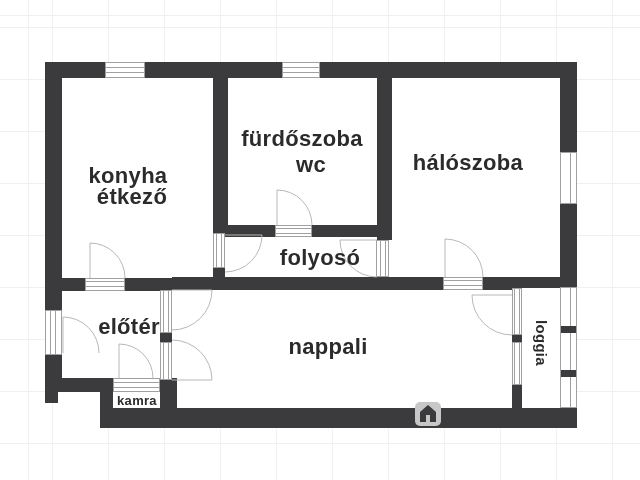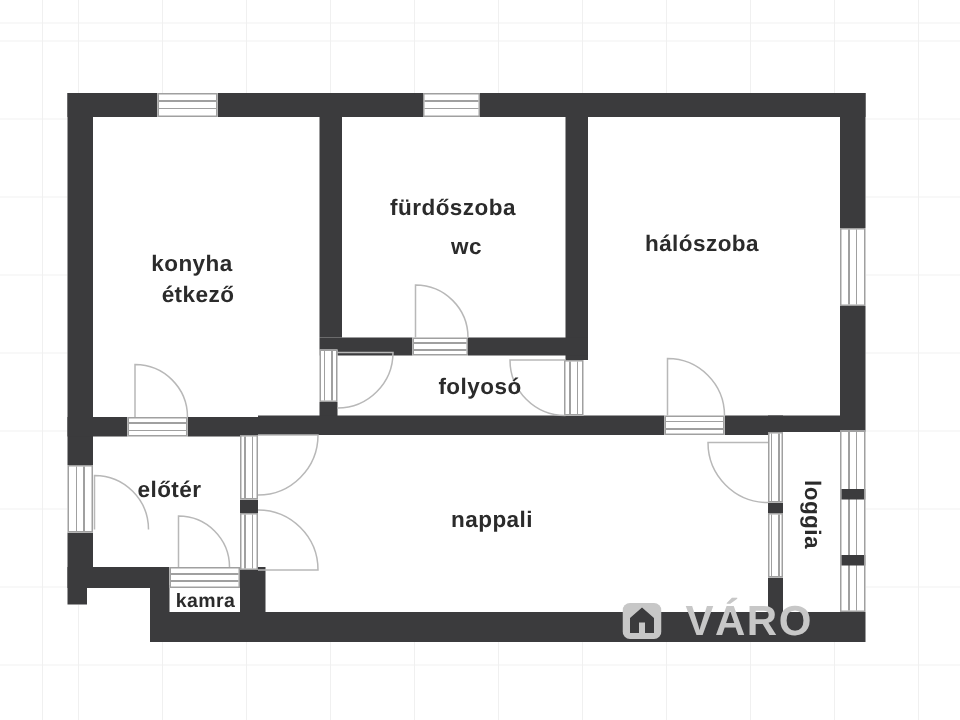--- a/index.html
+++ b/index.html
@@ -14,21 +14,21 @@
   .white{position:absolute;background:#ffffff;}
   .wall{position:absolute;background:#3b3b3d;}
   .glz{position:absolute;background-color:#fff;border:1px solid #a0a0a0;box-sizing:border-box;}
   .glz-h{background-image:linear-gradient(to bottom,
       transparent calc(50% - 3px),#a0a0a0 calc(50% - 3px),#a0a0a0 calc(50% - 2px),transparent calc(50% - 2px),
       transparent calc(50% + 2px),#a0a0a0 calc(50% + 2px),#a0a0a0 calc(50% + 3px),transparent calc(50% + 3px));}
   .glz-v{background-image:linear-gradient(to right,
       transparent calc(50% - 3px),#a0a0a0 calc(50% - 3px),#a0a0a0 calc(50% - 2px),transparent calc(50% - 2px),
       transparent calc(50% + 2px),#a0a0a0 calc(50% + 2px),#a0a0a0 calc(50% + 3px),transparent calc(50% + 3px));}
   .arcs{position:absolute;left:0;top:0;pointer-events:none;}
-  .lbl{position:absolute;transform:translate(-50%,-50%);font-size:15px;font-weight:600;
+  .lbl{position:absolute;transform:translate(-50%,-50%);font-size:22px;font-weight:600;
        color:#2b2b2b;white-space:nowrap;letter-spacing:.3px;}
   .lbl-small{font-size:13px;font-weight:600;}
   .lbl-loggia{transform:translate(-50%,-50%) rotate(90deg);font-size:15px;}
   .watermark{position:absolute;left:402px;top:398px;width:178px;height:31px;overflow:hidden;
              display:flex;align-items:center;}
   .wm-text{font-size:28px;font-weight:bold;color:#c7c7c7;letter-spacing:1px;margin-left:16px;line-height:1;}
 </style>
 </head>
 <body>
 
@@ -101,26 +101,25 @@
       <path d="M512 295 L472 295 A40 40 0 0 0 512 335"></path>
     </g>
   </svg>
 
   <div class="lbl" style="left:128px;top:176px;">konyha</div>
   <div class="lbl" style="left:132px;top:197px;">étkező</div>
   <div class="lbl" style="left:302px;top:139px;">fürdőszoba</div>
   <div class="lbl" style="left:311px;top:165px;">wc</div>
   <div class="lbl" style="left:320px;top:258px;">folyosó</div>
   <div class="lbl" style="left:468px;top:163px;">hálószoba</div>
-  <div class="lbl" style="left:113px;top:327px;">előtér</div>
+  <div class="lbl" style="left:129px;top:327px;">előtér</div>
   <div class="lbl" style="left:328px;top:347px;">nappali</div>
   <div class="lbl lbl-small" style="left:137px;top:400px;">kamra</div>
   <div class="lbl lbl-loggia" style="left:541px;top:343px;">loggia</div>
 
   <div class="watermark">
     <svg width="26" height="25" viewBox="0 0 26 25" style="margin-left:13px;flex:0 0 auto;">
       <rect x="0" y="1" width="26" height="24" rx="5" fill="#c7c7c7"></rect>
       <path d="M5 21 L5 11 L13 4 L21 11 L21 21 L15 21 L15 14 L11 14 L11 21 Z" fill="#3b3b3d"></path>
     </svg>
-    <span class="wm-text">VÁRO</span>
   </div>
 
 </div>
 
 </body></html>

